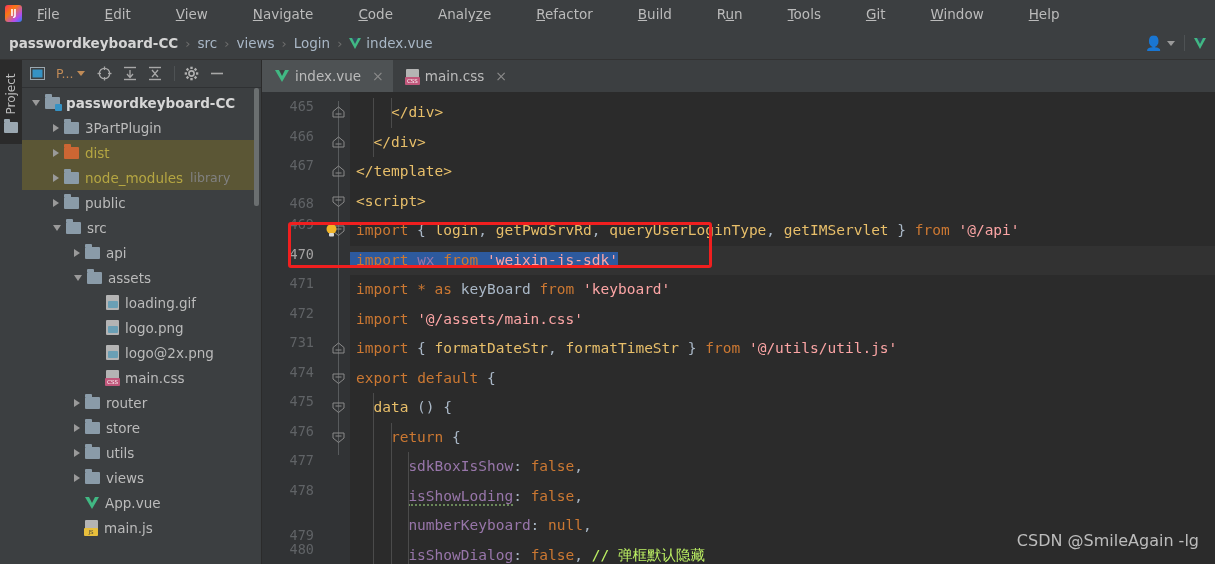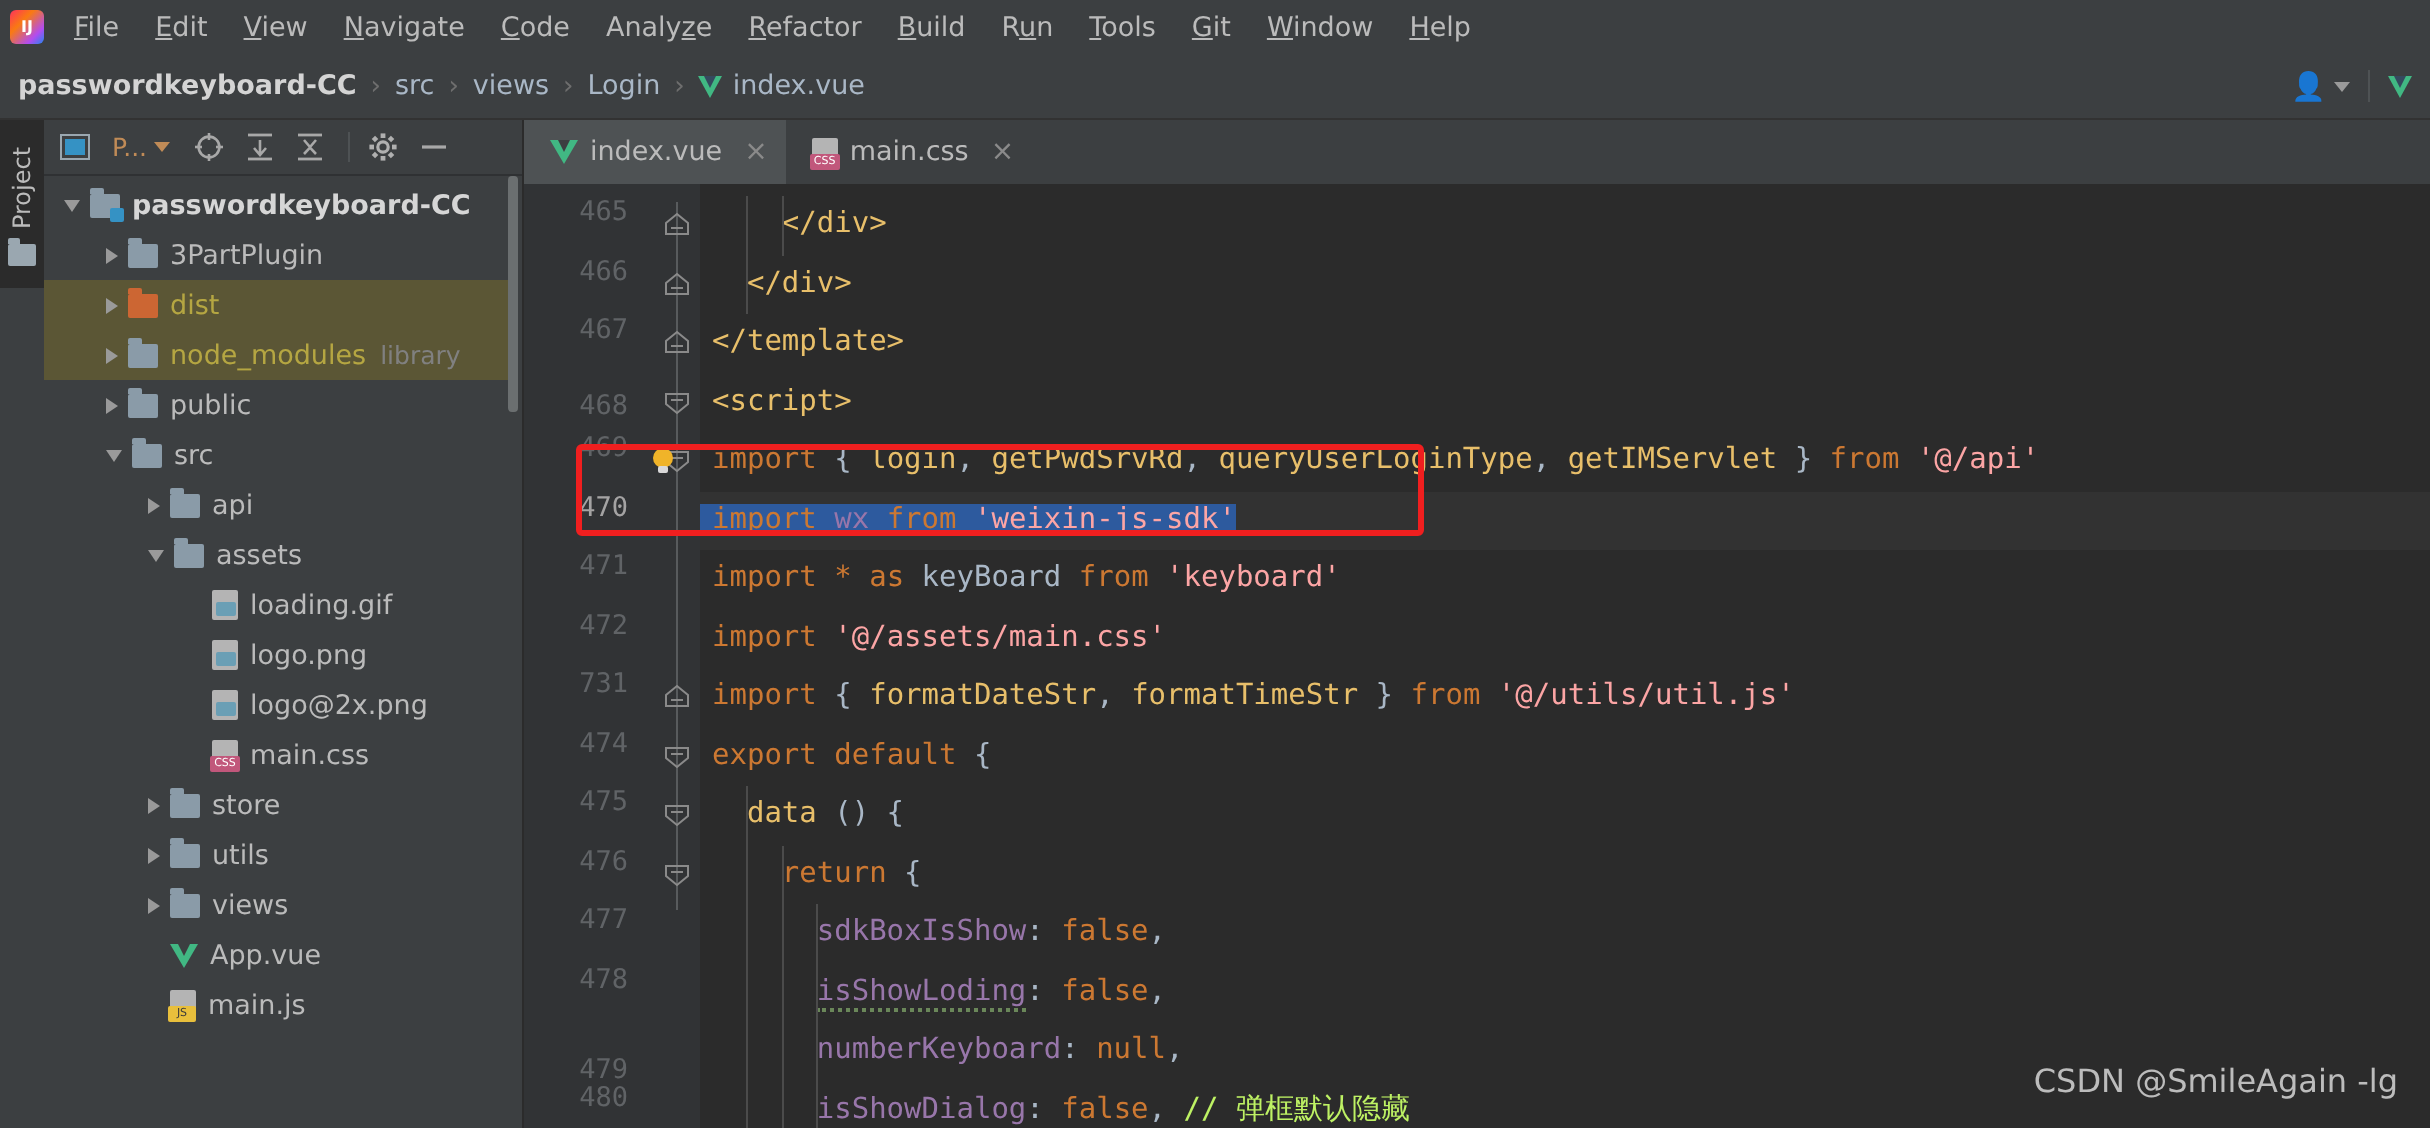--- a/index.html
+++ b/index.html
@@ -282,21 +282,21 @@
     opacity: 0.88;
   }
 </style>
 </head>
 <body>
 
 <div id="app">
 
   <div class="menubar">
     <div class="ij-logo"></div>
-    <div id="menu-items" style="display:flex;">
+    <div id="menu-items" style="display:flex;gap:27px;">
         <div class="menu-item"><u>F</u>ile</div>
         <div class="menu-item"><u>E</u>dit</div>
         <div class="menu-item"><u>V</u>iew</div>
         <div class="menu-item"><u>N</u>avigate</div>
         <div class="menu-item"><u>C</u>ode</div>
         <div class="menu-item">Analy<u>z</u>e</div>
         <div class="menu-item"><u>R</u>efactor</div>
         <div class="menu-item"><u>B</u>uild</div>
         <div class="menu-item">R<u>u</u>n</div>
         <div class="menu-item"><u>T</u>ools</div>
@@ -461,20 +461,25 @@
           <span class="tlabel">logo@2x.png</span>
         </div>
         <div class="trow" style="padding-left: 73px;">
           <span class="arrow none"></span>
           <span class="css-ico"></span>
           <span class="tlabel">main.css</span>
         </div>
         <div class="trow" style="padding-left: 52px;">
           <span class="arrow right"></span>
           <span class="folder-ico"></span>
+          <span class="tlabel">router</span>
+        </div>
+        <div class="trow" style="padding-left: 52px;">
+          <span class="arrow right"></span>
+          <span class="folder-ico"></span>
           <span class="tlabel">store</span>
         </div>
         <div class="trow" style="padding-left: 52px;">
           <span class="arrow right"></span>
           <span class="folder-ico"></span>
           <span class="tlabel">utils</span>
         </div>
         <div class="trow" style="padding-left: 52px;">
           <span class="arrow right"></span>
           <span class="folder-ico"></span>

